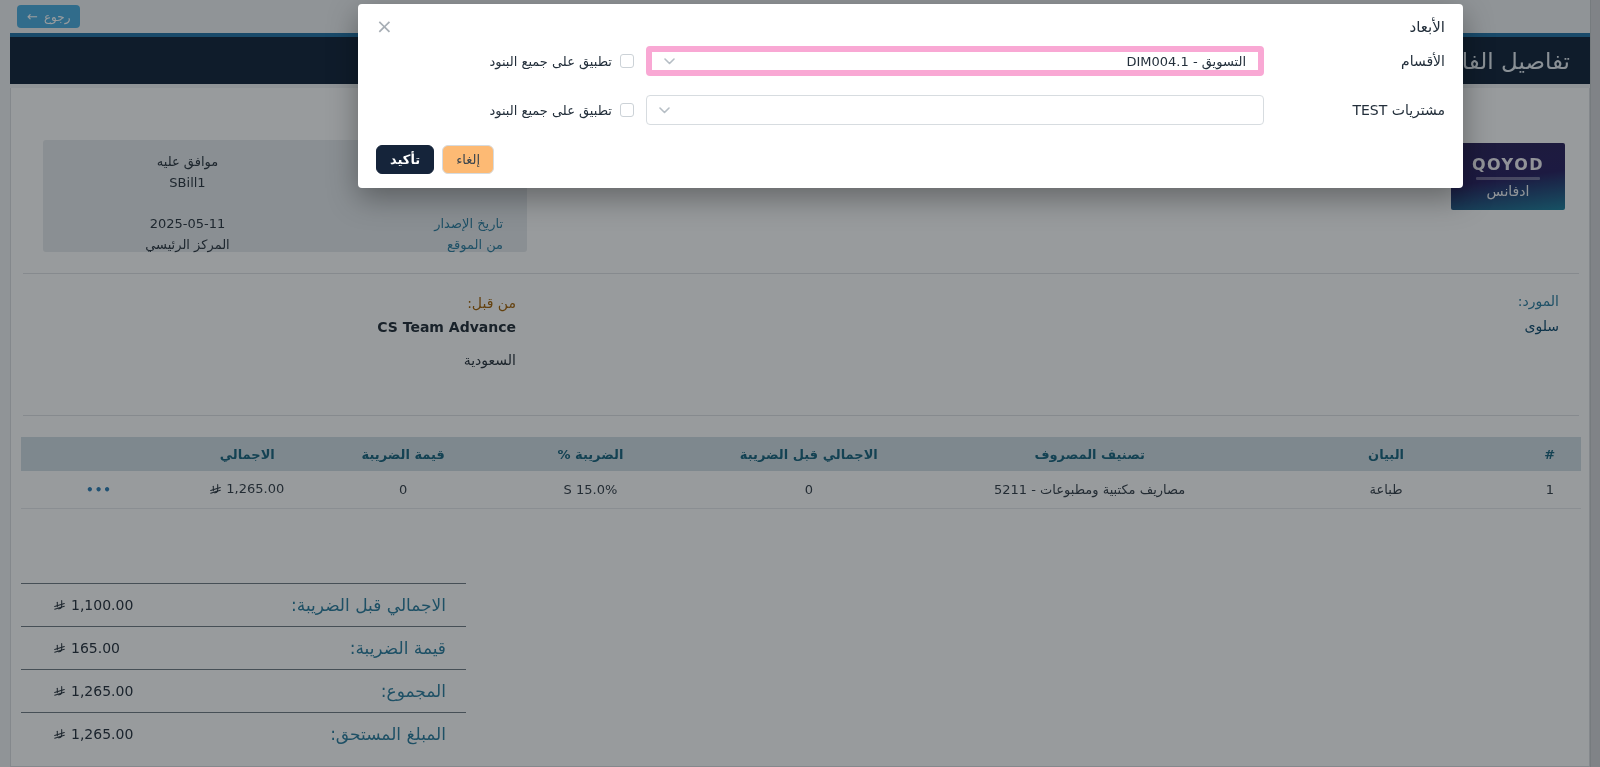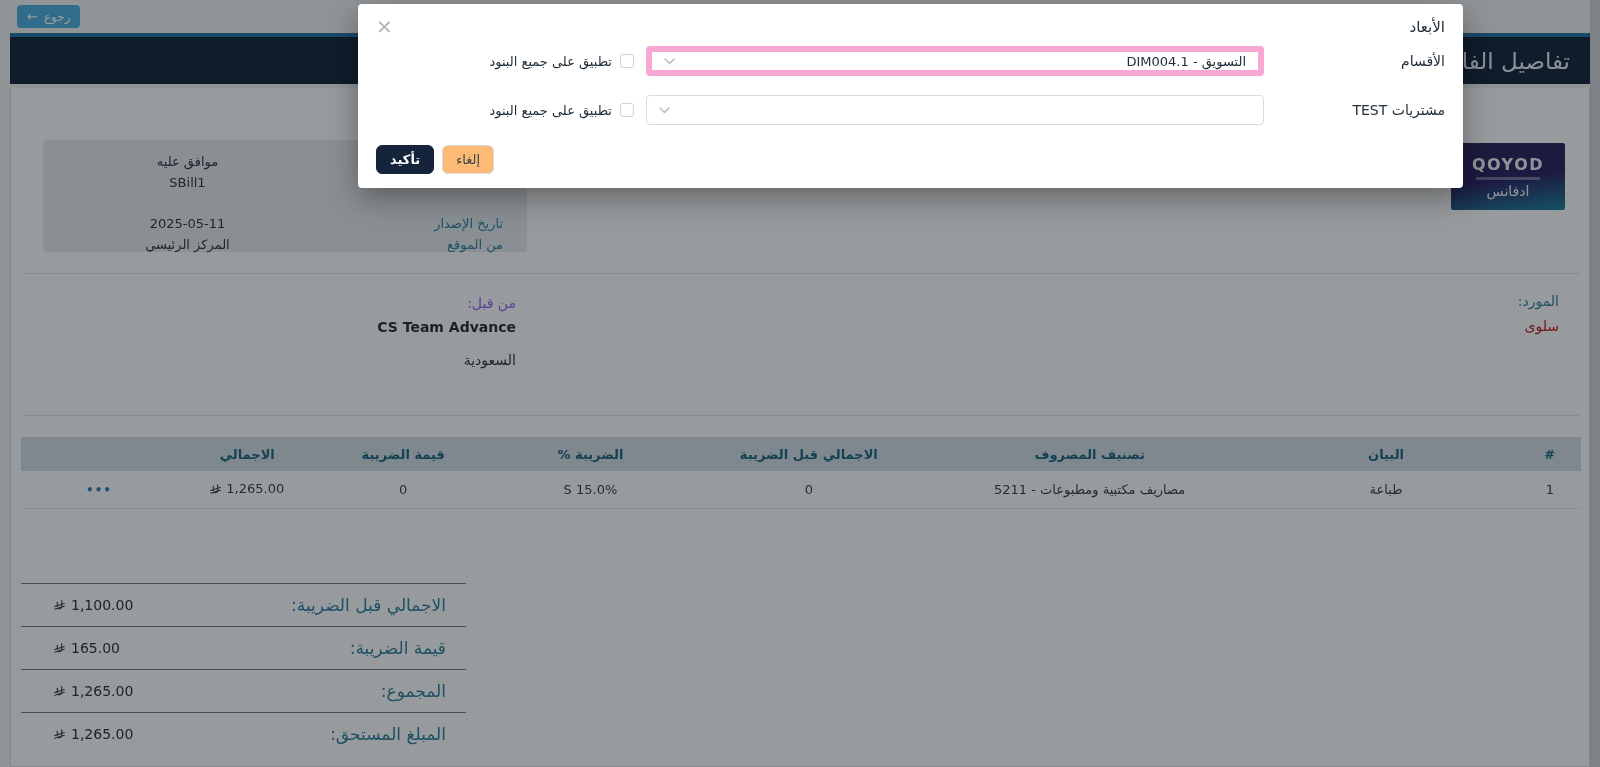--- a/index.html
+++ b/index.html
@@ -30,24 +30,24 @@
     display:flex; flex-direction:column; align-items:center; justify-content:center; gap:3px; }
   .logo .brand { color:#f0f0f5; font-weight:bold; font-size:16px; letter-spacing:1.5px; direction:ltr; }
   .logo .tagline-bar { width:64px; height:3px; background:rgba(255,255,255,0.35); border-radius:1px; }
   .logo .variant { color:#eef2f5; font-size:14px; }
 
   .sep { position:absolute; left:12px; width:1556px; border-top:1px solid #dce0e3; }
   .sep-1 { top:185px; } .sep-2 { top:327px; }
 
   .supplier { position:absolute; top:205px; right:30px; text-align:right; }
   .supplier .slabel { color:#2c7ea0; font-size:14px; }
-  .supplier .sname { color:#b91c1c; font-size:14px; margin-top:9px; }
+  .supplier .sname { color:#0c4a6e; font-size:14px; margin-top:9px; }
 
   .byline { position:absolute; top:207px; right:1073px; text-align:right; }
-  .byline .blabel { color:#8b5cf6; font-size:14px; }
+  .byline .blabel { color:#a16207; font-size:14px; }
   .byline .bname { color:#222e38; font-size:14px; font-weight:bold; margin-top:8px; }
   .byline .bcountry { color:#26323c; font-size:14px; margin-top:17px; }
 
   table.items { position:absolute; top:349px; right:8px; width:1560px; border-collapse:collapse; table-layout:fixed; }
   table.items th { background:#cfdde4; color:#19657f; font-size:13px; font-weight:bold; height:34px; text-align:center; }
   table.items td { background:#fcfdfd; height:37px; text-align:center; font-size:13px; color:#333f49; border-bottom:1px solid #e4e7ea; }
   .cell-ltr { direction:ltr; unicode-bidi:isolate; }
   .money { direction:ltr; display:inline-flex; align-items:center; gap:5px; }
   .dots { color:#2d7fb5; font-weight:bold; font-size:12px; letter-spacing:1px; cursor:pointer; }
 

